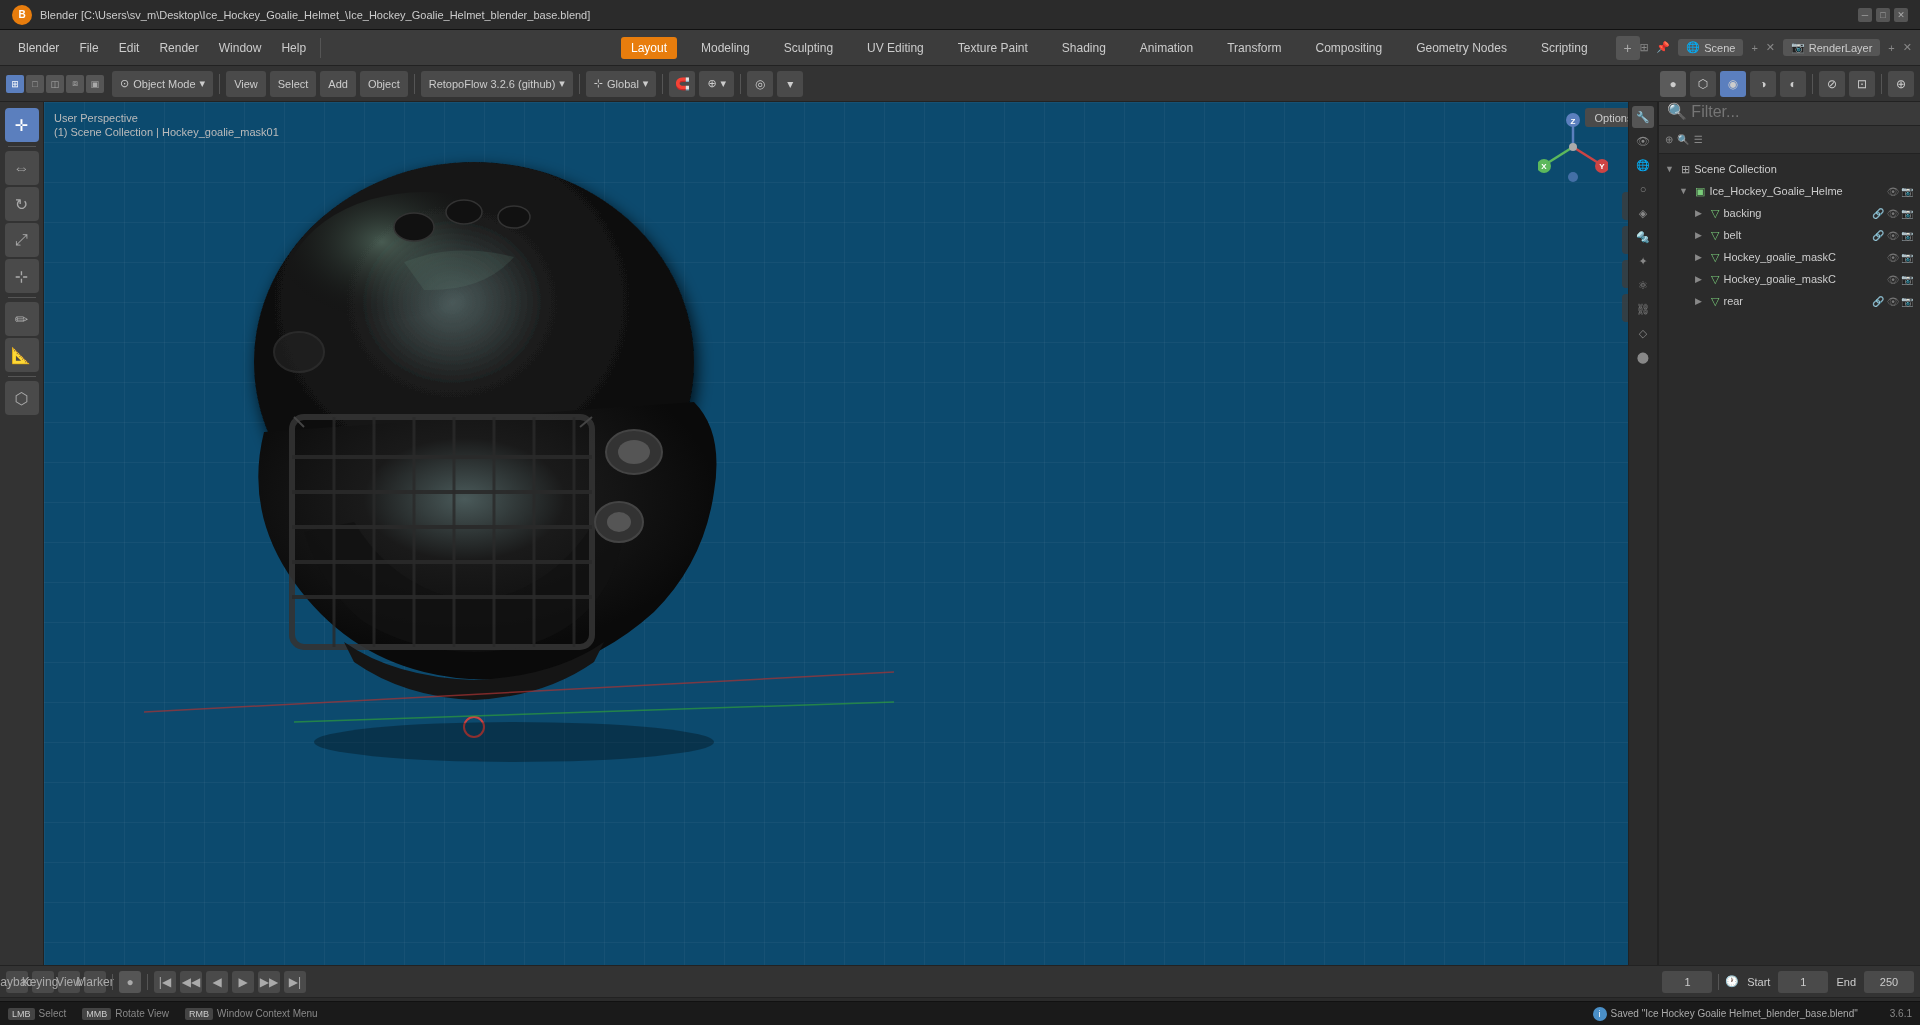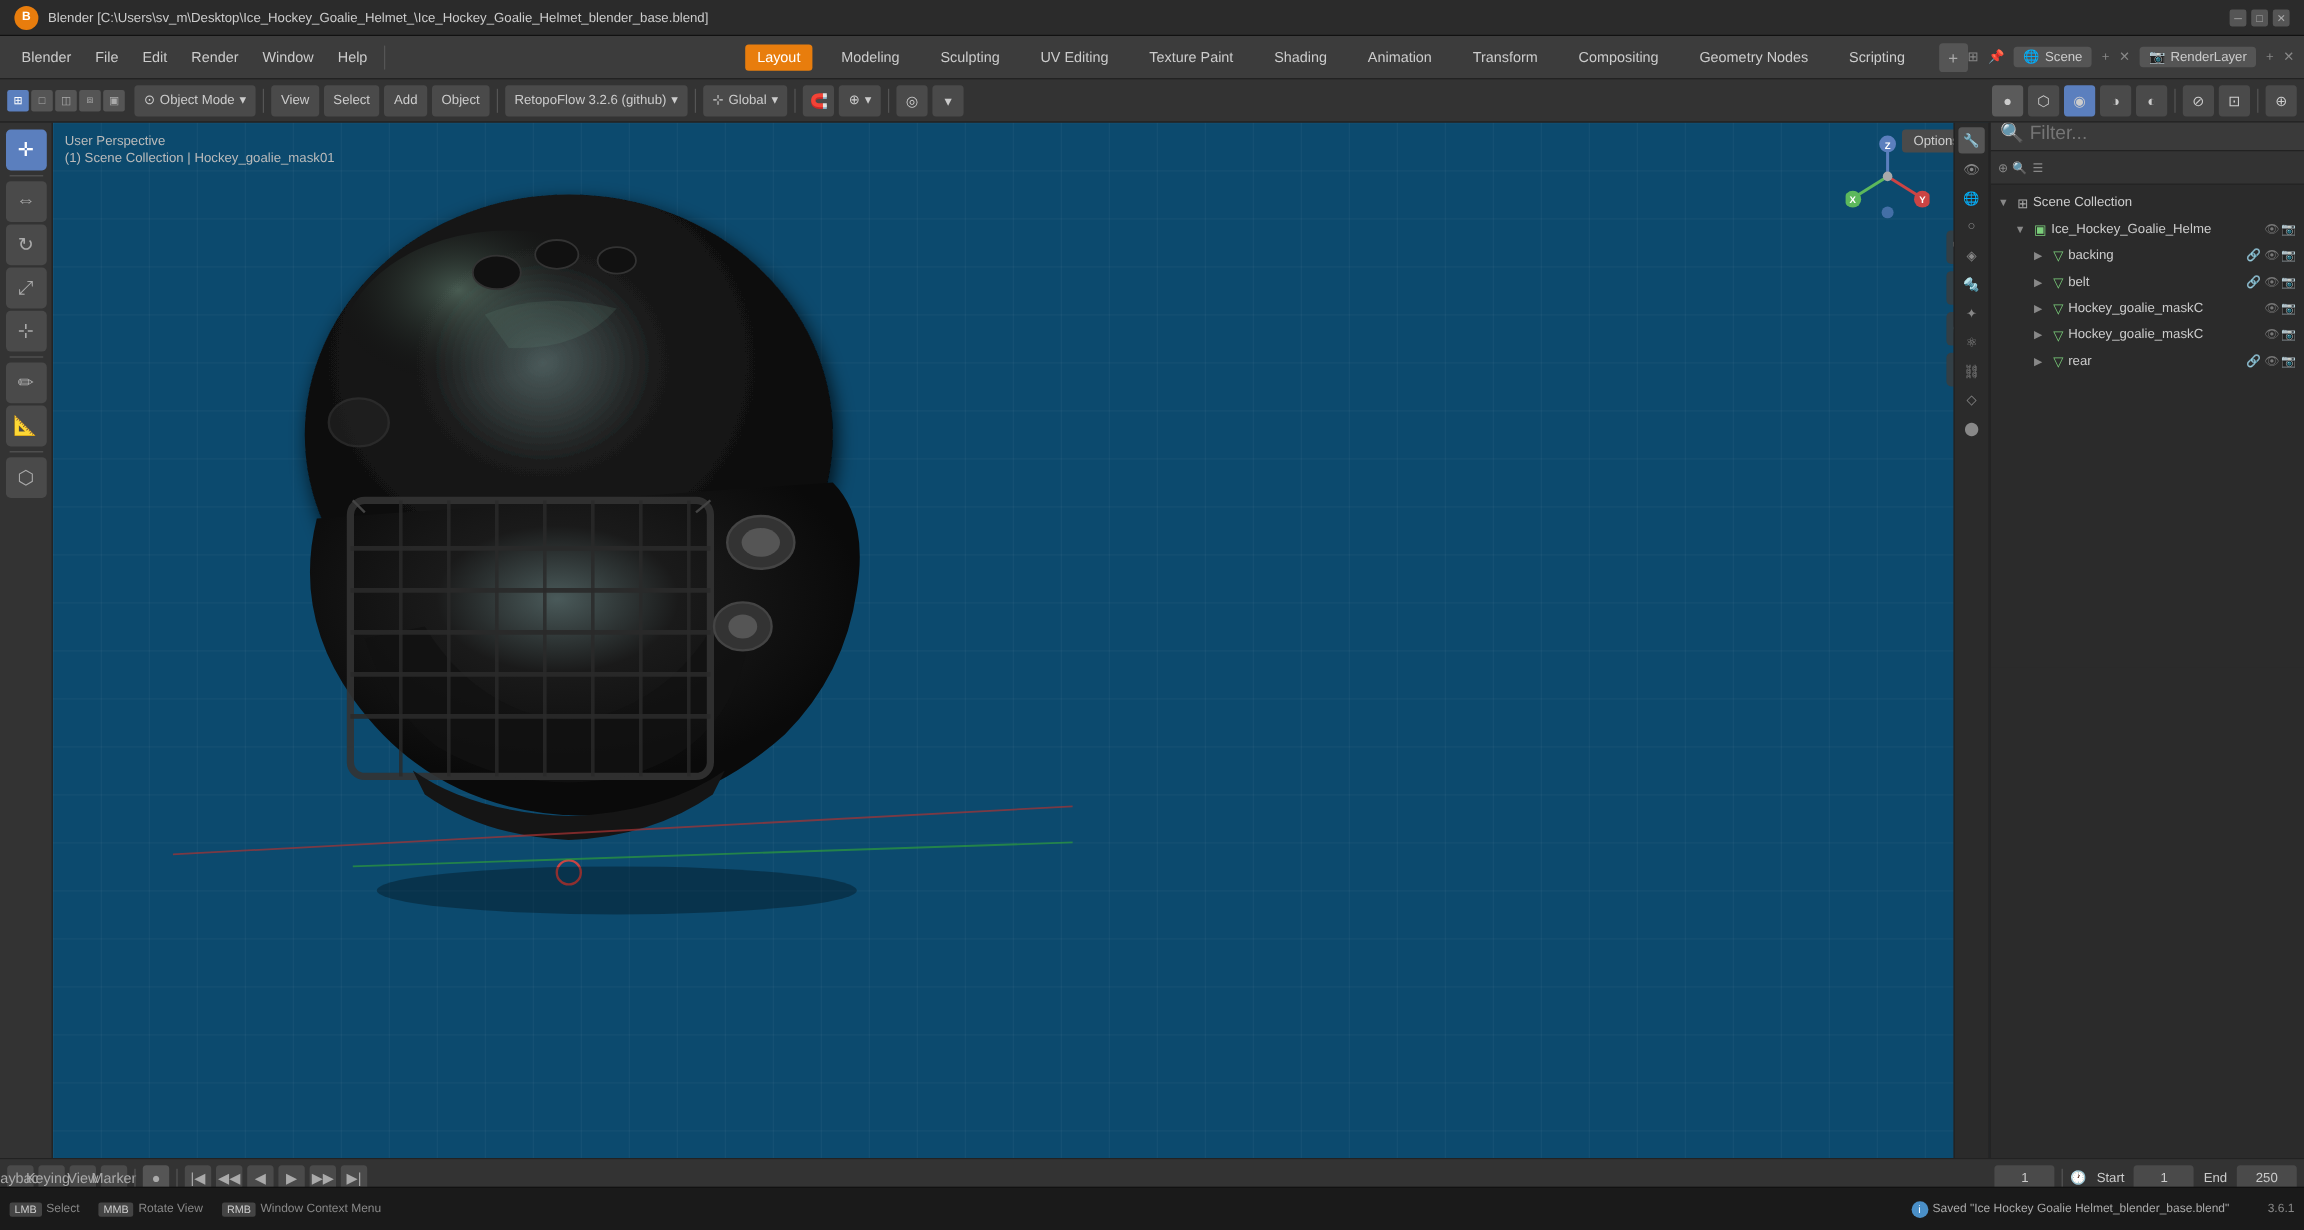--- a/index.html
+++ b/index.html
@@ -527,21 +527,21 @@
     }
     .tl-marker.active {
       background: #5b7fbe;
       color: #fff;
     }
 
     
     #status-bar {
       position: absolute;
       bottom: 0; left: 0; right: 0;
-      height: 36px;
+      height: 24px;
       background: #1a1a1a;
       display: flex; align-items: center;
       padding: 0 8px;
       gap: 16px;
       z-index: 100;
       border-top: 1px solid #111;
     }
     .status-item {
       font-size: 10px; color: #888;
       display: flex; align-items: center; gap: 4px;

